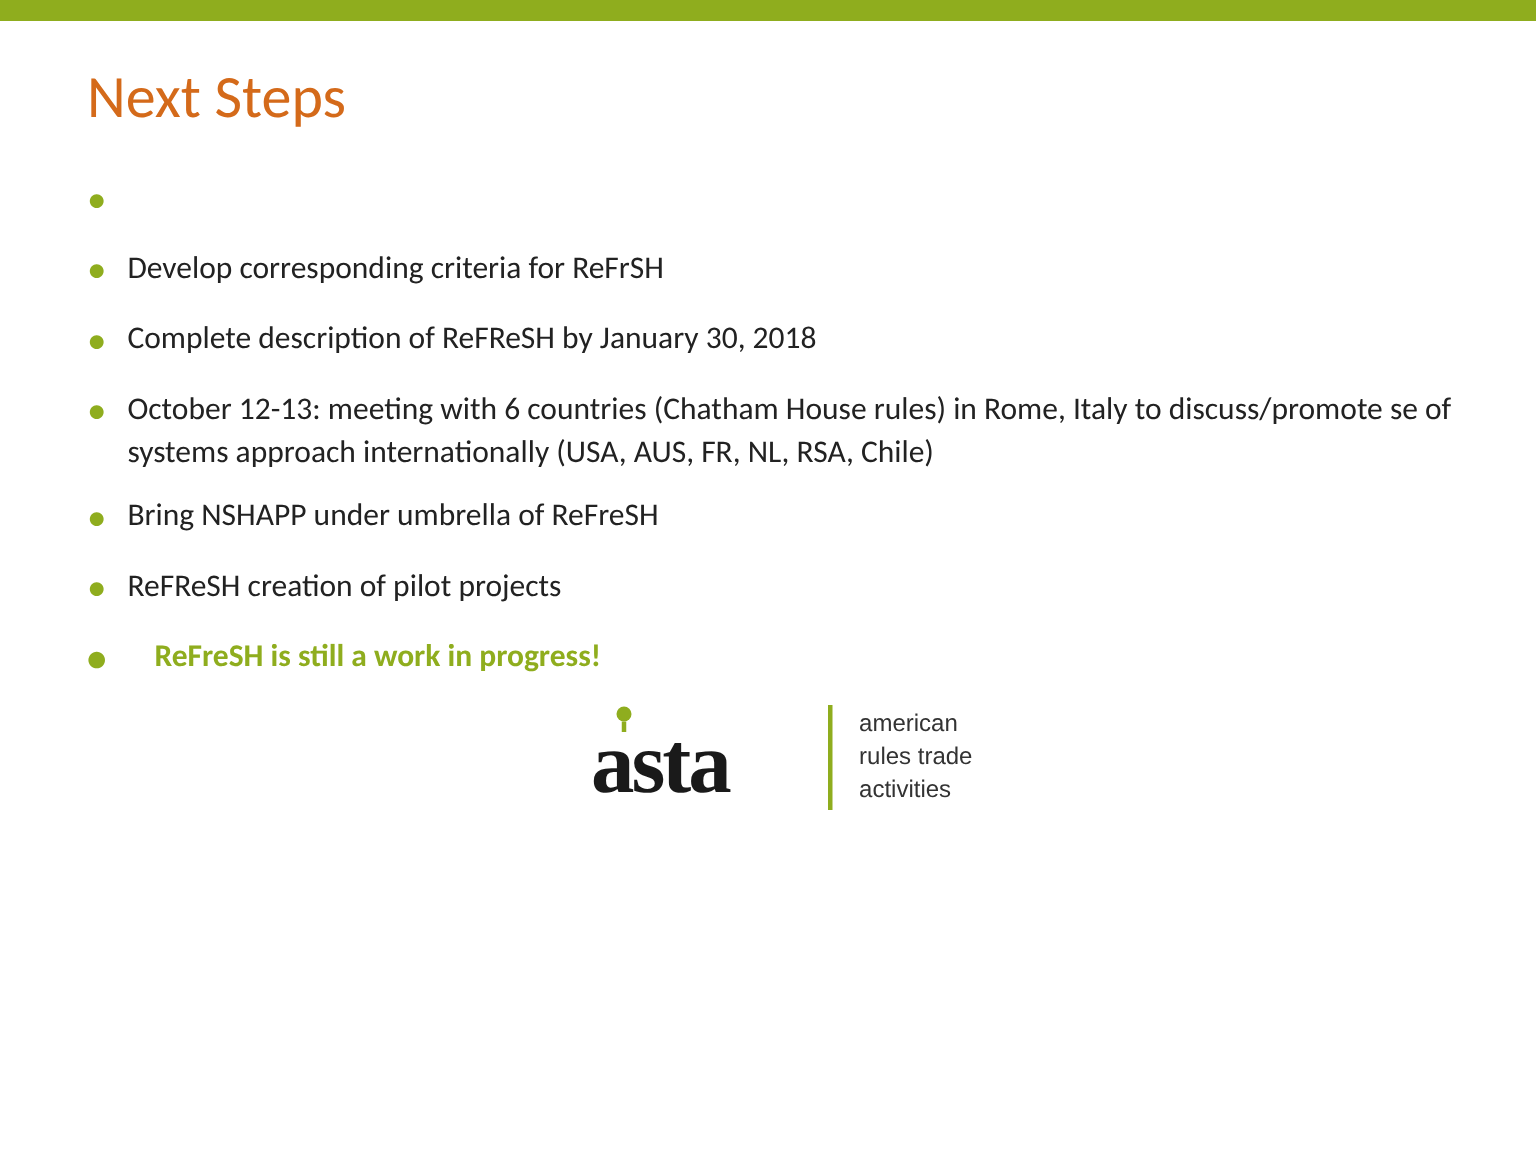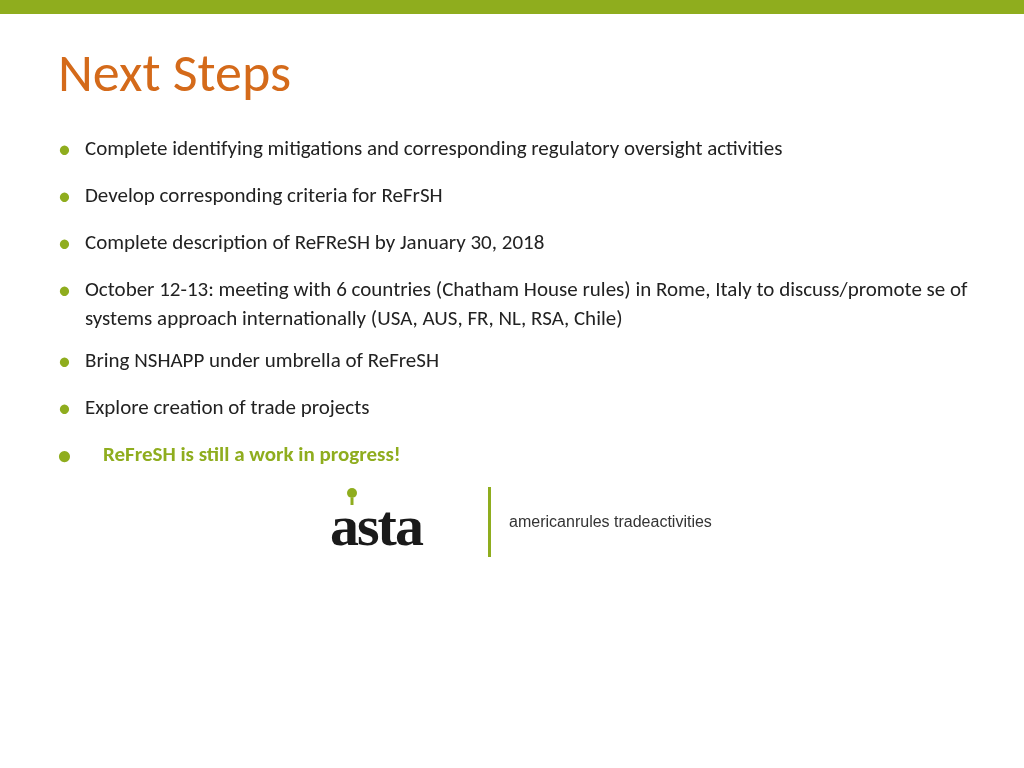--- a/index.html
+++ b/index.html
@@ -28,21 +28,21 @@
 
     .content-area {
       position: absolute;
       top: 40px;
       left: 58px;
       right: 40px;
       bottom: 40px;
     }
 
     .page-title {
-      font-size: 54px;
+      font-size: 40px;
       font-weight: 400;
       color: #d46a1a;
       margin-bottom: 28px;
       font-family: 'Segoe UI', Calibri, Arial, sans-serif;
     }
 
     .bullet-list {
       list-style: none;
       padding: 0;
       margin: 0;
@@ -95,21 +95,21 @@
 
     .divider-line {
       width: 3px;
       height: 70px;
       background: #8fad1e;
       margin: 0 18px;
     }
 
     .association-text {
       display: flex;
-      flex-direction: row;
+      flex-direction: column;
       justify-content: center;
       line-height: 1.4;
     }
 
     .association-text span {
       font-size: 16px;
       color: #333;
       font-family: 'Segoe UI', Arial, sans-serif;
       font-weight: 400;
     }
@@ -118,41 +118,40 @@
 <body>
 
 <div class="top-bar"></div>
 
 <div class="content-area">
   <h1 class="page-title">Next Steps</h1>
 
   <ul class="bullet-list">
     <li>
       <span class="bullet">•</span>
-      <span>Complete identifying mitigations and corresponding regulatory oversight activities</span>
     </li>
     <li>
       <span class="bullet">•</span>
       <span>Develop corresponding criteria for ReFrSH</span>
     </li>
     <li>
       <span class="bullet">•</span>
       <span>Complete description of ReFReSH by January 30, 2018</span>
     </li>
     <li>
       <span class="bullet">•</span>
       <span>October 12-13: meeting with 6 countries (Chatham House rules) in Rome, Italy to discuss/promote se of systems approach internationally (USA, AUS, FR, NL, RSA, Chile)</span>
     </li>
     <li>
       <span class="bullet">•</span>
       <span>Bring NSHAPP under umbrella of ReFreSH</span>
     </li>
     <li>
       <span class="bullet">•</span>
-      <span>Explore creation of trade projects</span>
+      <span>ReFReSH creation of pilot projects</span>
     </li>
     <li class="bold-item">
       <span class="bullet">•</span>
       <span style="font-weight:700;margin-left:18px;">ReFreSH is still a work in progress!</span>
     </li>
   </ul>
 
   <div class="logo-area">
     <div class="logo-container">
 

